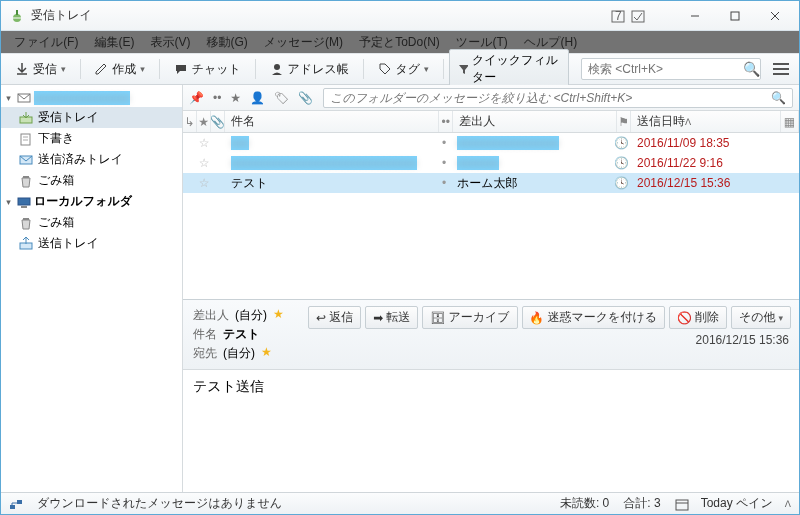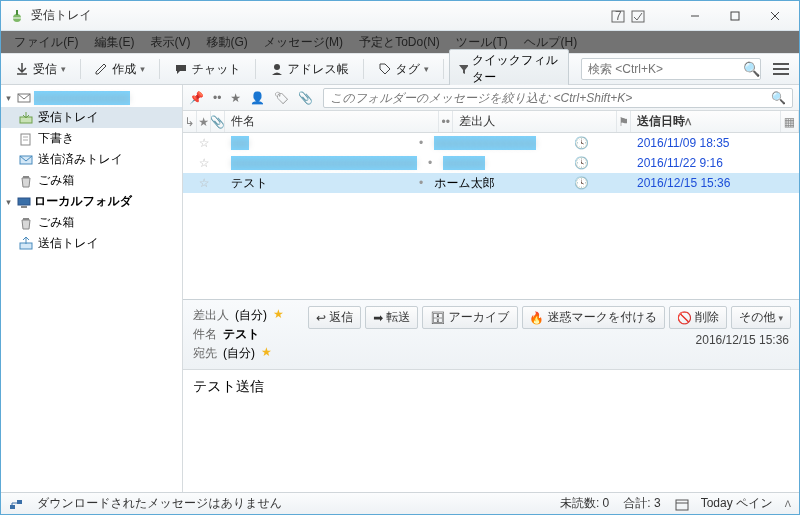--- a/index.html
+++ b/index.html
@@ -33,32 +33,32 @@
 .rightpane { flex: 1; display: flex; flex-direction: column; min-width: 0; }
 .filterrow { height: 26px; display: flex; align-items: center; border-bottom: 1px solid #d6dbde; background: linear-gradient(#fbfcfd,#f1f4f6); padding: 0 6px; gap: 10px; }
 .pins { display: flex; gap: 9px; color: #777; font-size: 12px; }
 .filterinput { flex: 1; border: 1px solid #c7cfd4; border-radius: 2px; height: 20px; display: flex; align-items: center; padding: 0 6px; background: #fff; }
 .filterinput input { flex: 1; border: none; outline: none; font-style: italic; color: #9a9a9a; }
 .cols { height: 22px; display: flex; align-items: center; border-bottom: 1px solid #d6dbde; background: linear-gradient(#fdfdfd,#f2f5f7); font-size: 12px; color: #333; }
 .cols > div { border-right: 1px solid #e3e7ea; height: 100%; display: flex; align-items: center; padding: 0 6px; }
 .col-th { width: 14px; padding: 0 2px !important; justify-content: center; color: #888; }
 .col-subject { flex: 1.6; }
 .col-from { flex: 1.2; }
-.col-date { width: 150px; font-weight: bold; }
+.col-date { width: 150px; }
 .col-end { width: 18px; border-right: none; justify-content: center; color: #888; }
 .msglist { flex: 0 0 auto; }
 .msgrow { height: 20px; display: flex; align-items: center; font-size: 12px; }
 .msgrow.sel { background: #cde8f9; }
 .msgrow > div { padding: 0 6px; display: flex; align-items: center; height: 100%; }
 .msgrow .c-th { width: 14px; padding: 0 2px; justify-content: center; color: #bbb; }
 .msgrow .c-subject { flex: 1.6; }
 .msgrow .c-dot { width: 14px; padding: 0; justify-content: center; color: #999; }
 .msgrow .c-from { flex: 1.2; }
 .msgrow .c-ico { width: 18px; padding: 0; justify-content: center; color: #999; }
-.msgrow .c-date { width: 150px; color: #1d4ed8; margin-left: 40px; }
+.msgrow .c-date { width: 150px; color: #b91c1c; }
 .msgrow .c-end { width: 18px; }
 .listfill { flex: 1; background: #fff; }
 .headerpane { border-top: 1px solid #c9d1d6; background: linear-gradient(#f8fafc,#eef2f5); padding: 6px 8px 6px 10px; display: flex; flex-direction: column; gap: 2px; }
 .headerpane .actions { display: flex; gap: 4px; justify-content: flex-end; }
 .abtn { display: flex; align-items: center; gap: 3px; background: linear-gradient(#fdfdfd,#eceff2); border: 1px solid #c7cfd4; border-radius: 2px; padding: 2px 7px; color: #333; font-size: 11px; }
 .hfields { display: flex; justify-content: space-between; align-items: flex-start; }
 .hfield { display: flex; gap: 6px; font-size: 12px; padding: 1px 0; }
 .hfield .lab { color: #666; }
 .star { color: #f3b61f; }
 .body { flex: 1; border-top: 1px solid #d6dbde; padding: 8px 10px; font-size: 14px; background: #fff; overflow: auto; }

